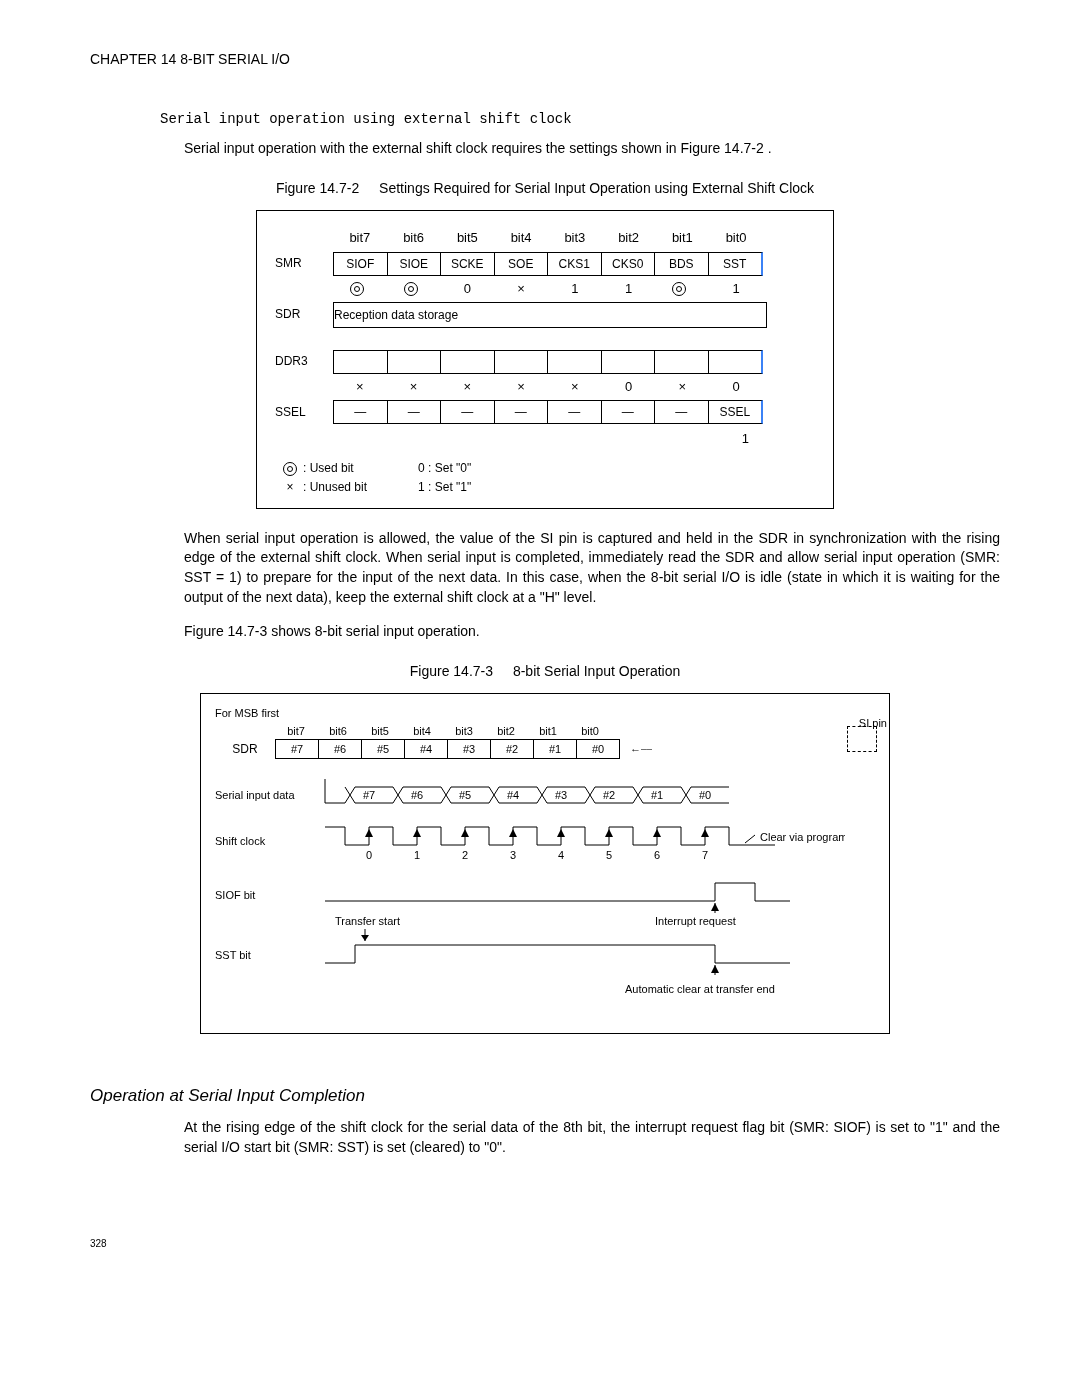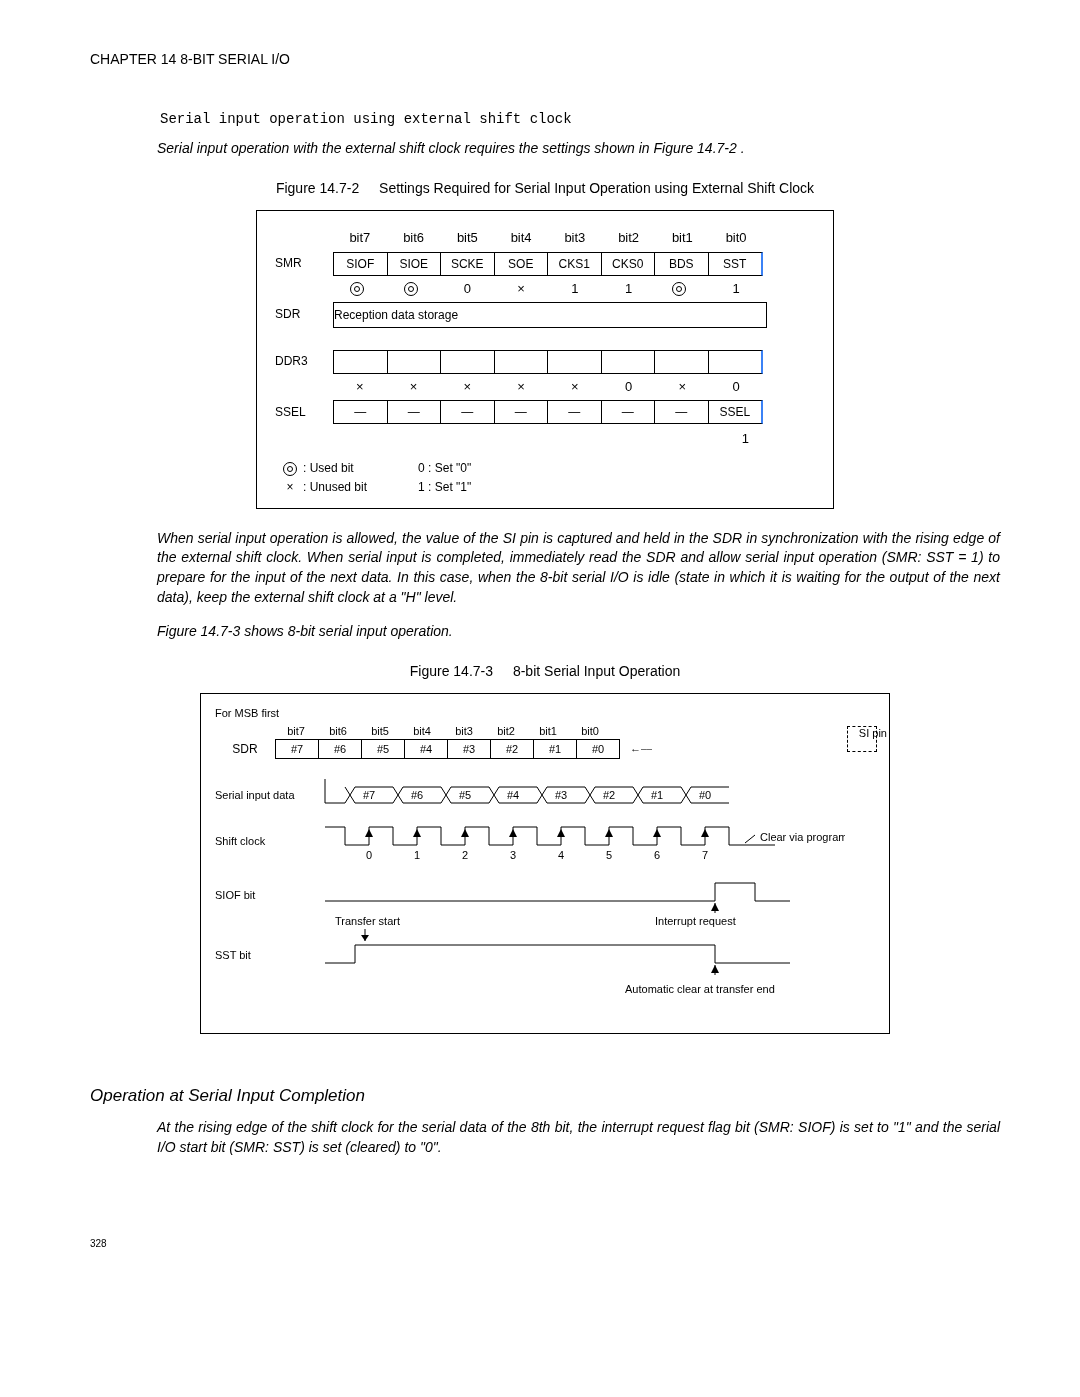--- a/index.html
+++ b/index.html
@@ -8,21 +8,21 @@
     color: #000;
     background: #fff;
     margin: 0;
     padding: 50px 80px 50px 90px;
     width: 1080px;
     box-sizing: border-box;
     line-height: 1.4;
   }
   .chapter-header { font-size: 14px; margin-bottom: 40px; }
   .subhead { margin-left: 70px; margin-bottom: 10px; font-family: Liberation Mono, monospace; }
-  .body-indent { margin-left: 67px; margin-bottom: 15px; text-align: justify; font-style: italic; }
+  .body-indent { margin-left: 94px; margin-bottom: 15px; text-align: justify; }
   .fig-title { text-align: center; margin: 20px 0 12px 0; }
   .fig-title span:first-child { margin-right: 16px; }
   .reg-diagram {
     border: 1px solid #000;
     margin: 0 auto 20px auto;
     width: 540px;
     padding: 18px 18px 10px 18px;
     font-size: 12px;
   }
   .reg-row { display: flex; align-items: center; margin-bottom: 4px; }
@@ -47,21 +47,21 @@
     font-size: 11px;
     position: relative;
   }
   .sdr-top { display:flex; align-items:center; }
   .sdr-bits { display:flex; margin-left: 60px; }
   .sdr-bits .bh { width: 42px; text-align:center; font-size:11px; }
   .sdr-reg { display:flex; margin-left: 60px; }
   .sdr-reg .bc { width:42px; height:18px; border:1px solid #000; border-right:none; text-align:center; line-height:18px; font-size:11px; }
   .sdr-reg .bc:last-child { border-right:1px solid #000; }
   .si-box { position:absolute; right: 12px; top: 32px; width: 28px; height: 24px; border:1px dashed #000; }
-  .si-label { position:absolute; right: 2px; top: 32px; font-size:11px; }
+  .si-label { position:absolute; right: 2px; top: 22px; font-size:11px; }
   .page-num { margin-top: 80px; font-size: 10px; }
   .ophead { font-size: 17px; margin: 40px 0 10px 0; font-style: italic; }
   svg text { font-family: Arial, Helvetica, sans-serif; font-size: 11px; }
 </style>
 </head>
 <body>
 
 <div class="chapter-header">CHAPTER 14  8-BIT SERIAL I/O</div>
 
 <div class="subhead">Serial input operation using external shift clock</div>

